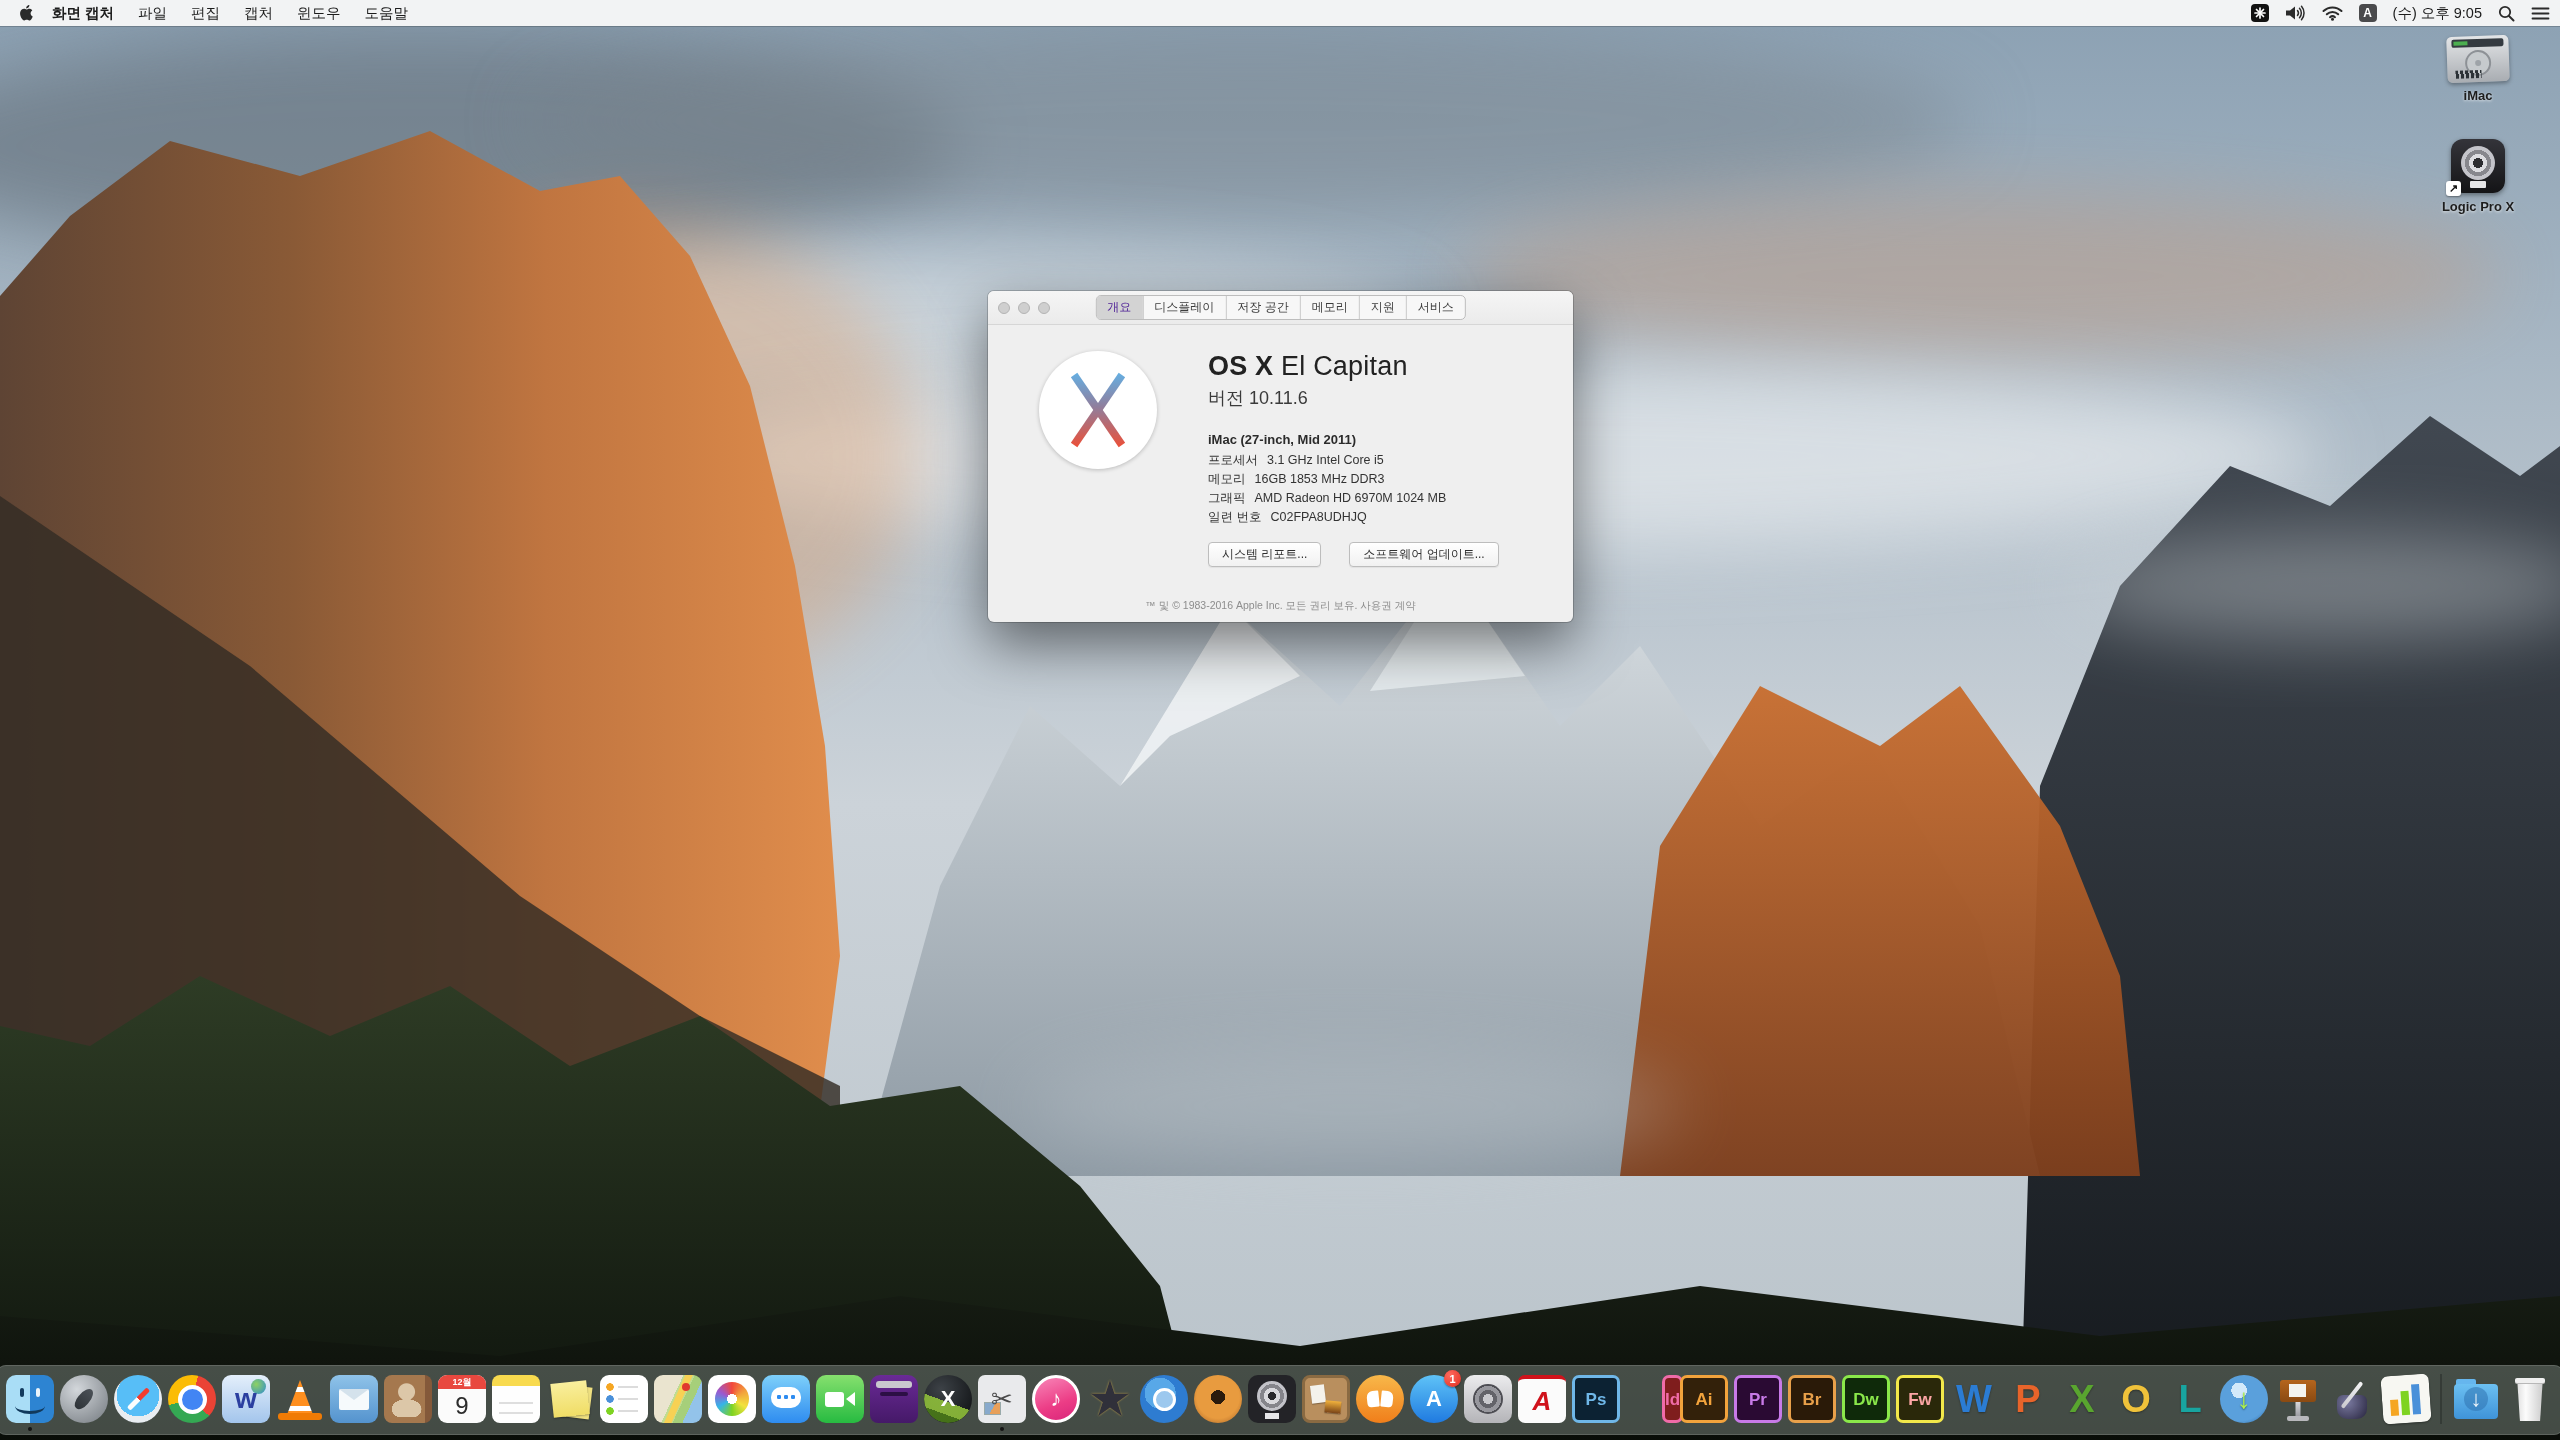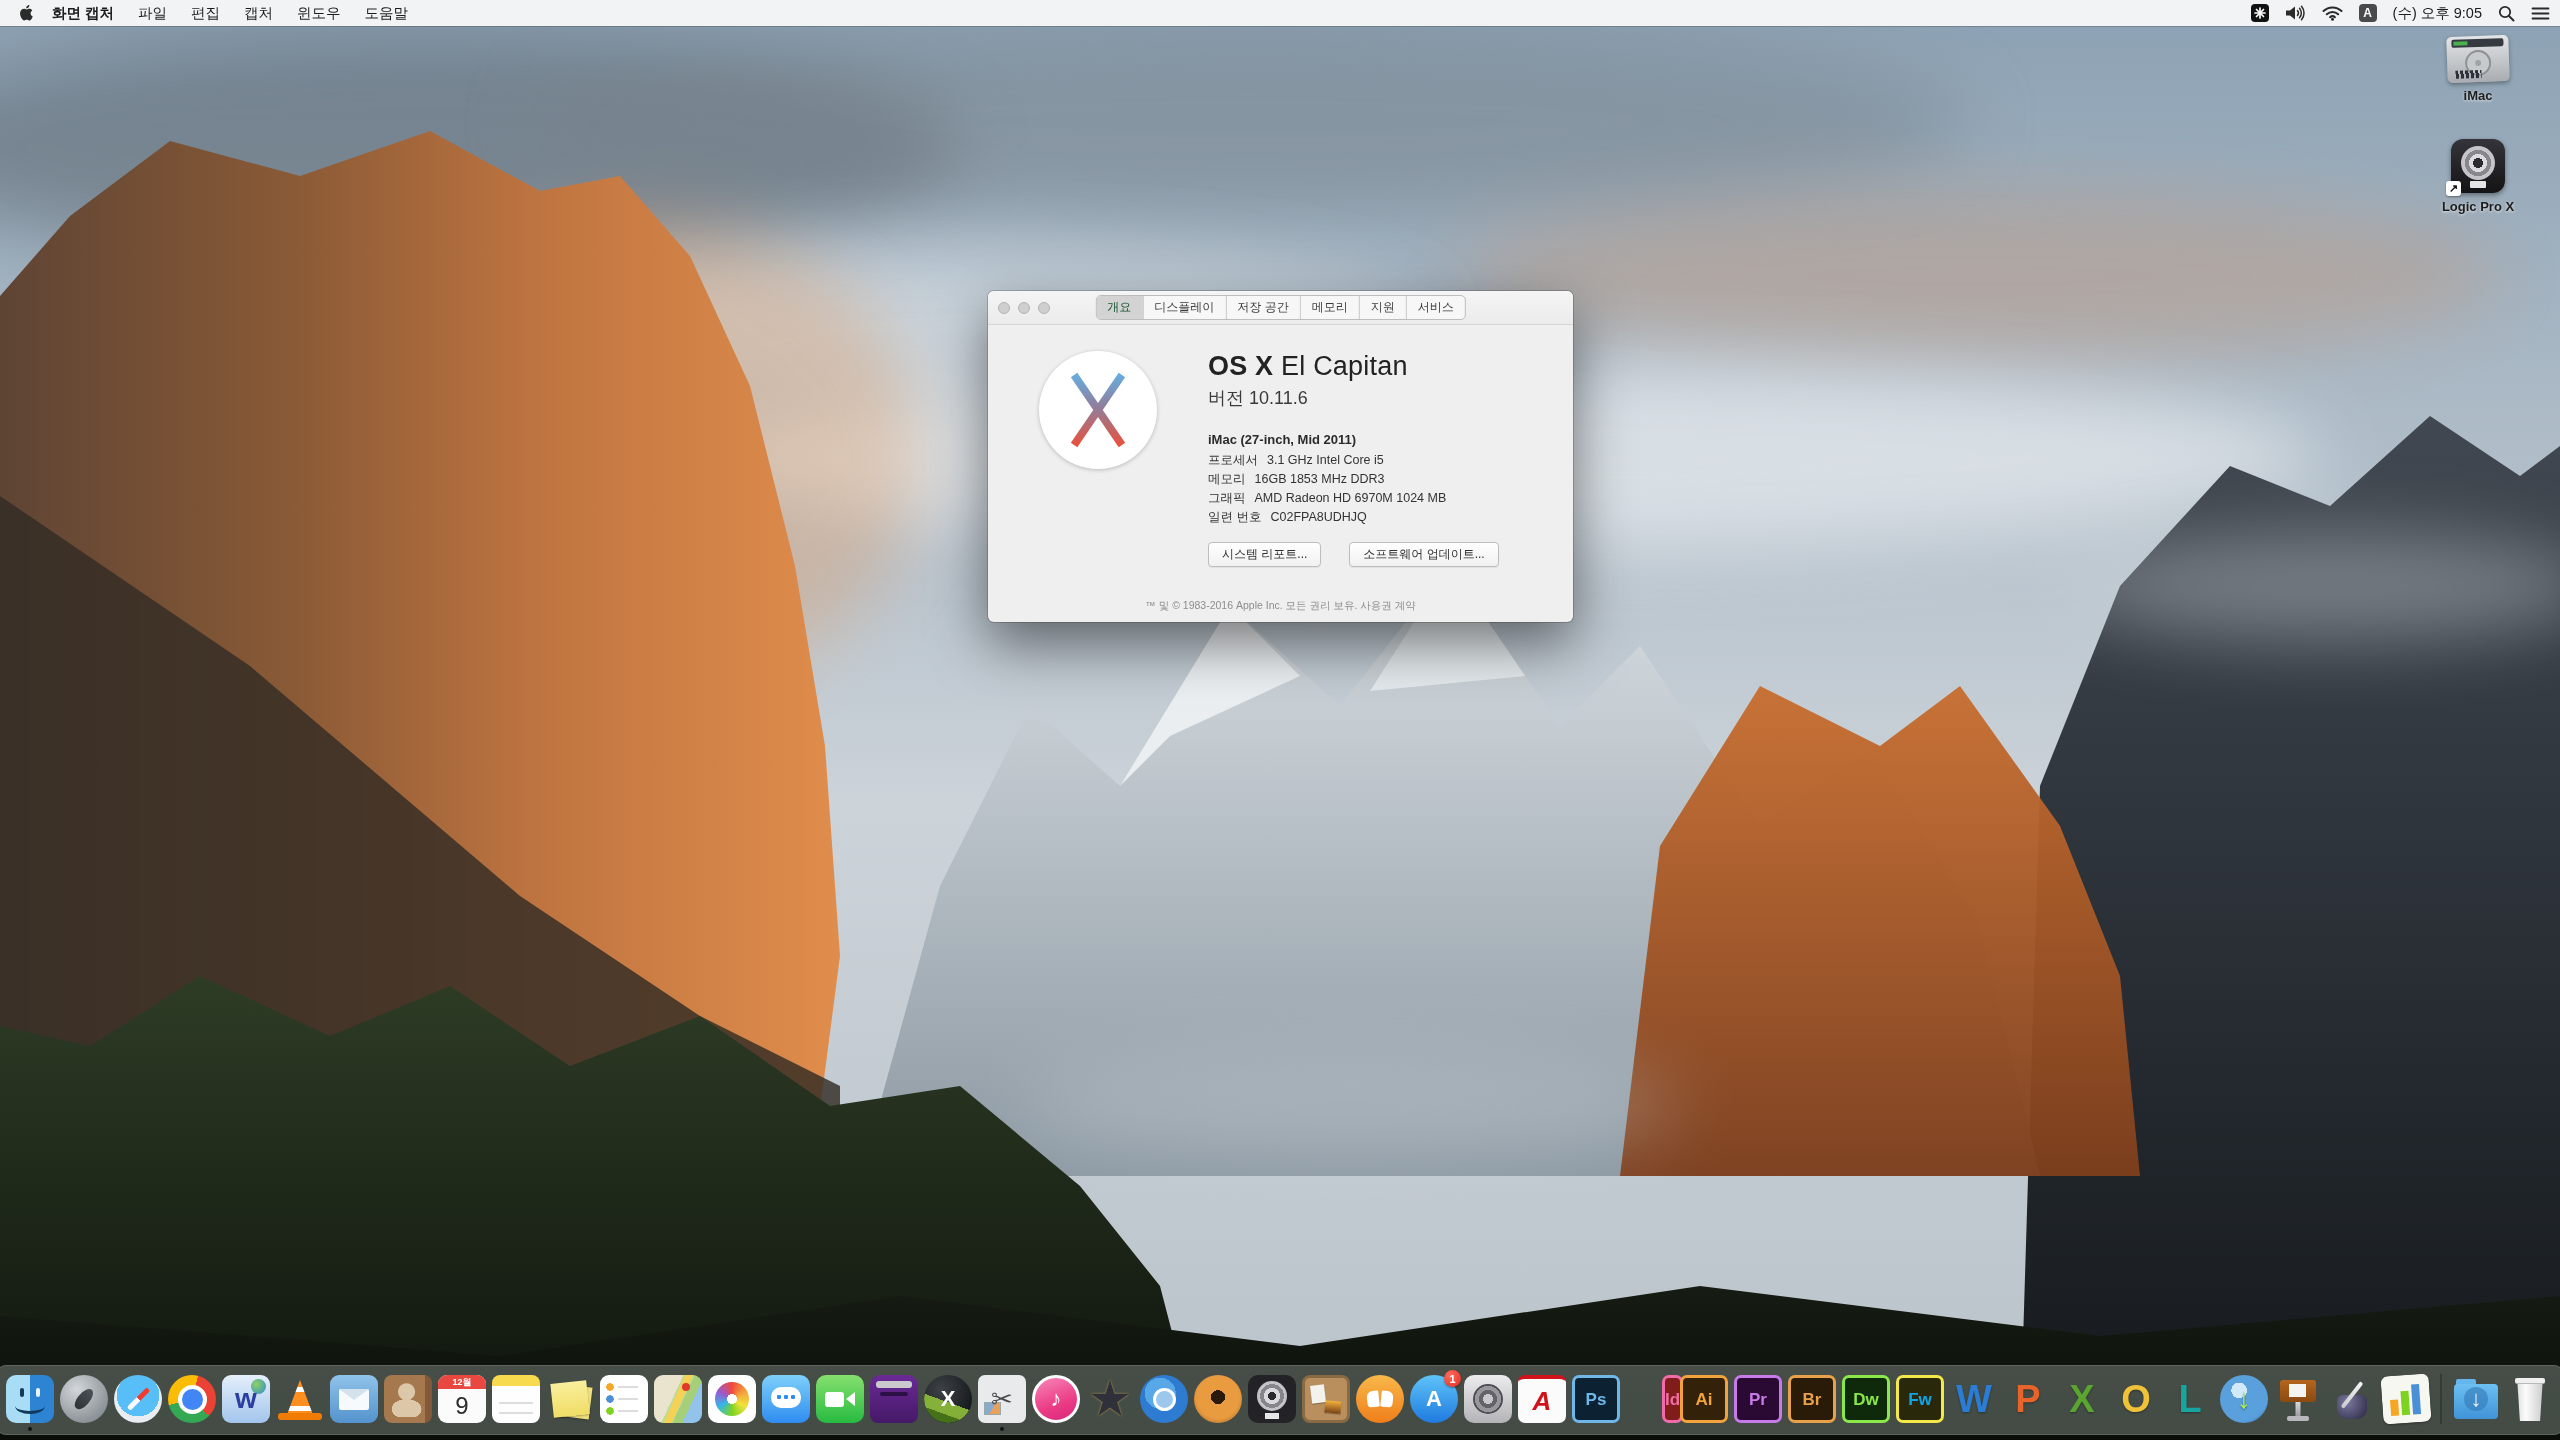--- a/index.html
+++ b/index.html
@@ -52,21 +52,21 @@
   .about-win { position:absolute; left:988px; top:291px; width:585px; height:331px; background:#efefef;
     border-radius:6px; box-shadow:0 22px 55px rgba(0,0,0,.5), 0 0 0 1px rgba(0,0,0,.18); z-index:10; }
   .titlebar { height:34px; display:flex; align-items:center; padding:0 10px; border-bottom:1px solid #d6d6d6;
     background:linear-gradient(#f5f5f5,#ebebeb); border-radius:6px 6px 0 0; position:relative; }
   .tl-group { display:flex; gap:8px; }
   .tl { width:12px; height:12px; border-radius:50%; background:#cfcfcf; border:1px solid #b4b4b4; }
   .seg { position:absolute; left:50%; transform:translateX(-50%); display:flex; border:1px solid #bdbdbd;
     border-radius:5px; overflow:hidden; background:#f7f7f7; }
   .seg-item { padding:3px 11px; font-size:12px; color:#3c3c3c; border-left:1px solid #c9c9c9; white-space:nowrap; }
   .seg-item:first-child { border-left:none; }
-  .seg-item.active { background:#d3d3d3; color:#14532d; }
+  .seg-item.active { background:#d3d3d3; color:#4c1d95; }
   .win-body { display:flex; padding-top:26px; }
   .logo-col { width:220px; display:flex; justify-content:center; }
   .osx-logo { width:118px; height:118px; border-radius:50%; background:#fff; box-shadow:0 1px 4px rgba(0,0,0,.22);
     display:flex; align-items:center; justify-content:center; }
   .text-col { flex:1; padding-right:16px; color:#2f2f2f; }
   .os-title { font-size:27px; letter-spacing:.2px; color:#222; }
   .os-title .b { font-weight:700; }
   .os-title .l { font-weight:300; }
   .os-ver { font-size:18px; margin-top:4px; color:#3a3a3a; }
   .model { font-size:13px; font-weight:700; margin-top:22px; color:#2b2b2b; }
@@ -580,21 +580,21 @@
         <span class="g" style="color: rgb(232, 160, 74);">Br</span>
       </div>
     </div>
     <div class="dock-item">
       <div class="ic ic-adobe" style="background: rgb(15, 42, 10); border-color: rgb(138, 232, 74);">
         <span class="g" style="color: rgb(138, 232, 74);">Dw</span>
       </div>
     </div>
     <div class="dock-item">
       <div class="ic ic-adobe" style="background: rgb(42, 40, 10); border-color: rgb(242, 232, 74);">
-        <span class="g" style="color: #0ea5e9;">Fw</span>
+        <span class="g" style="color: #fca5a5;">Fw</span>
       </div>
     </div>
     <div class="dock-item">
       <div class="ic ic-letter">
         <span class="g" style="color: rgb(43, 124, 211);">W</span>
       </div>
     </div>
     <div class="dock-item">
       <div class="ic ic-letter">
         <span class="g" style="color: rgb(232, 100, 42);">P</span>

